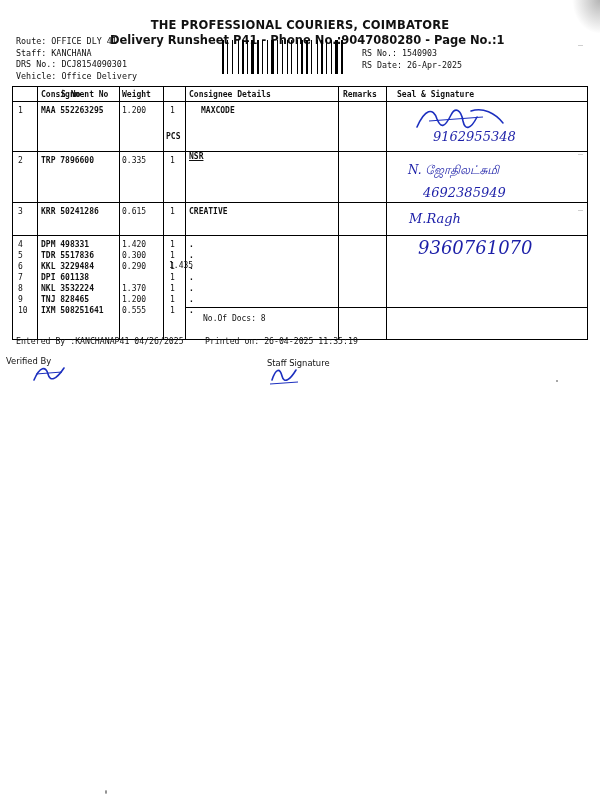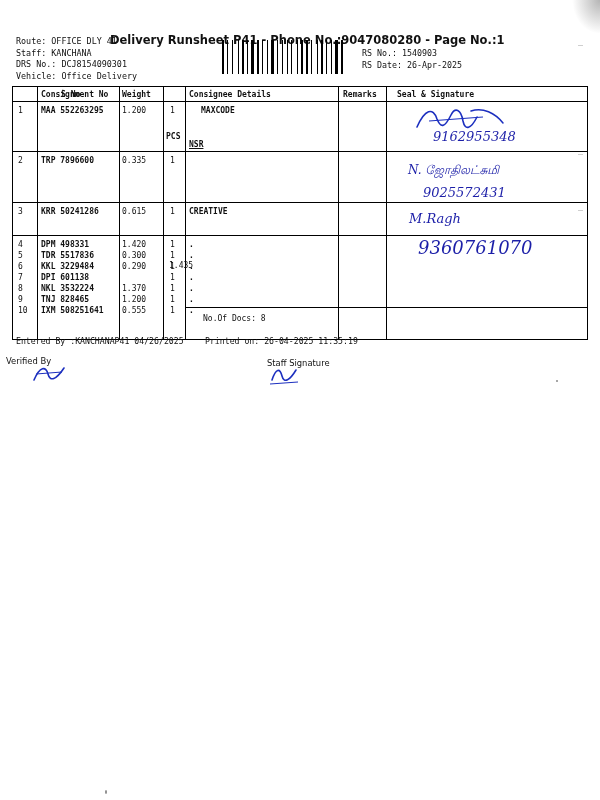--- a/index.html
+++ b/index.html
@@ -162,20 +162,21 @@
     border-radius: 50%;
   }
 </style>
 </head>
 <body>
 
 <div class="page">
 
   <div class="corner-smudge"></div>
 
+  <div class="doc-title">THE PROFESSIONAL COURIERS, COIMBATORE</div>
   <div class="runsheet-line">Delivery Runsheet  P41 - Phone No.:9047080280 - Page No.:1</div>
 
   <div class="hdr-left">
     <div>Route: OFFICE DLY 41</div>
     <div>Staff: KANCHANA</div>
     <div>DRS No.: DCJ8154090301</div>
     <div>Vehicle: Office Delivery</div>
   </div>
 
   <div class="hdr-right">
@@ -239,21 +240,21 @@
     <div class="rowtxt" style="left:5px;top:18px;">1</div>
     <div class="rowtxt bold" style="left:28px;top:18px;">MAA 552263295</div>
     <div class="rowtxt" style="left:109px;top:18px;">1.200</div>
     <div class="rowtxt" style="left:157px;top:18px;">1</div>
     <div class="rowtxt bold" style="left:176px;top:18px;padding-left:12px;">MAXCODE</div>
 
     <div class="rowtxt" style="left:5px;top:68px;">2</div>
     <div class="rowtxt bold" style="left:28px;top:68px;">TRP 7896600</div>
     <div class="rowtxt" style="left:109px;top:68px;">0.335</div>
     <div class="rowtxt" style="left:157px;top:68px;">1</div>
-    <div class="rowtxt bold" style="left:176px;top:52px;text-decoration:underline;">NSR</div>
+    <div class="rowtxt bold" style="left:176px;top:64px;text-decoration:underline;">NSR</div>
 
     <div class="rowtxt" style="left:5px;top:119px;">3</div>
     <div class="rowtxt bold" style="left:28px;top:119px;">KRR 50241286</div>
     <div class="rowtxt" style="left:109px;top:119px;">0.615</div>
     <div class="rowtxt" style="left:157px;top:119px;">1</div>
     <div class="rowtxt bold" style="left:176px;top:119px;">CREATIVE</div>
 
     <div class="rowtxt" style="left:5px;top:152px;">4</div>
     <div class="rowtxt bold" style="left:28px;top:152px;">DPM 498331</div>
     <div class="rowtxt" style="left:109px;top:152px;">1.420</div>
@@ -301,21 +302,21 @@
     <div class="scribble" style="left:398px;top:18px;">
       <svg width="130" height="28" viewBox="0 0 130 28">
         <path d="M6,22 C14,4 22,2 26,14 C30,24 34,22 40,10 C44,2 50,4 52,16 C54,26 60,24 66,12" stroke="#1c2fbf" stroke-width="1.6" fill="none" stroke-linecap="round"></path>
         <path d="M18,16 L72,12" stroke="#1c2fbf" stroke-width="1.1" fill="none"></path>
         <path d="M60,6 C72,2 84,8 92,18" stroke="#1c2fbf" stroke-width="1.5" fill="none" stroke-linecap="round"></path>
       </svg>
     </div>
     <div class="hand num" style="left:420px;top:42px;font-size:13px;">9162955348</div>
 
     <div class="hand" style="left:395px;top:76px;font-size:12px;">N. ஜோதிலட்சுமி</div>
-    <div class="hand num" style="left:410px;top:98px;font-size:13px;">9025572431</div>
+    <div class="hand num" style="left:410px;top:98px;font-size:13px;">4692385949</div>
 
     <div class="hand" style="left:396px;top:124px;font-size:13px;">M.Ragh</div>
     <div class="hand num" style="left:405px;top:150px;font-size:18px;">9360761070</div>
   </div>
 
   <div class="printline" style="top:336px;">Entered By :KANCHANAP41 04/26/2025</div>
   <div class="printline" style="left:205px;top:336px;">Printed on: 26-04-2025 11:35:19</div>
 
   <div class="verified">Verified By</div>
   <div class="staffsig">Staff Signature</div>

